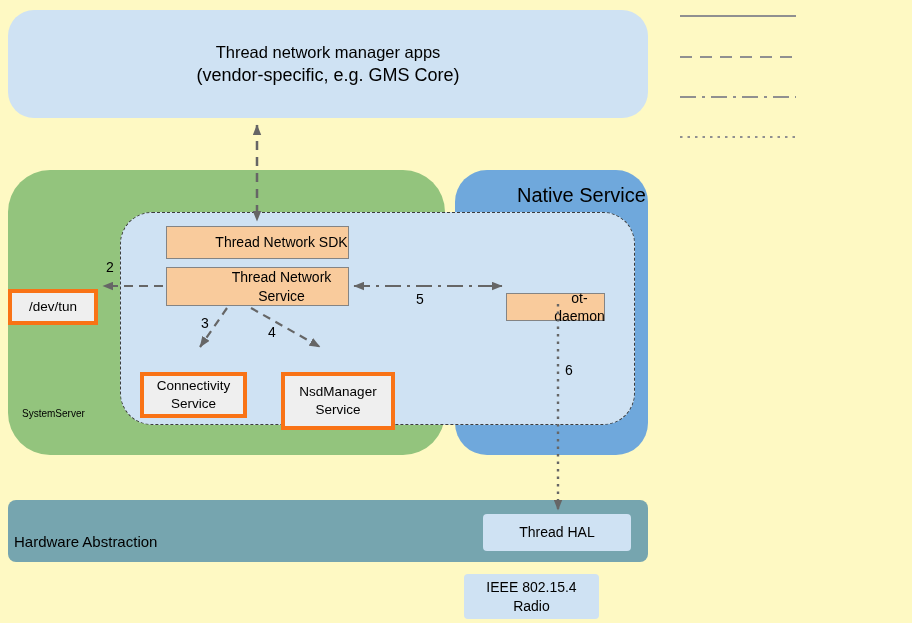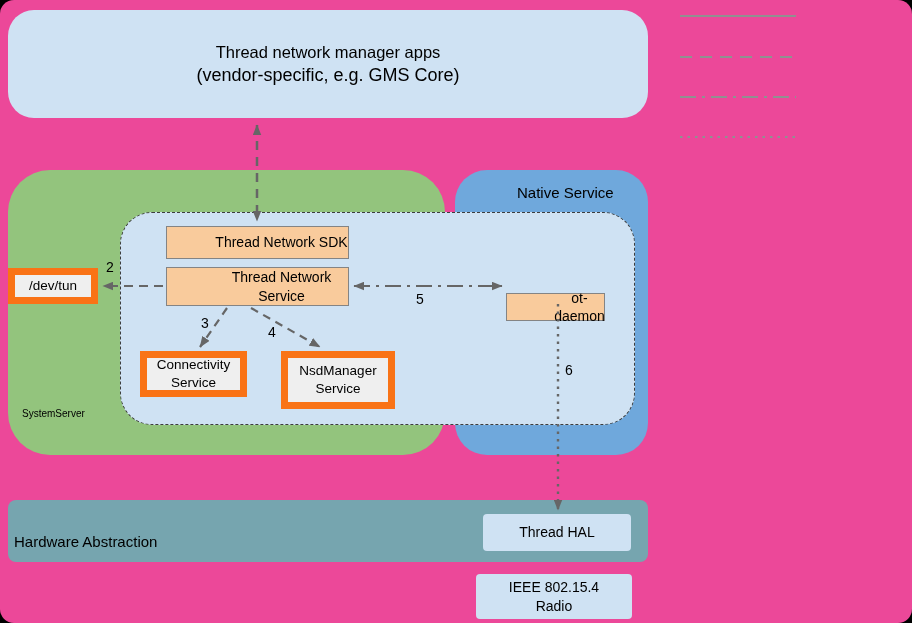--- a/index.html
+++ b/index.html
@@ -2,21 +2,21 @@
 <html><head>
 <meta charset="utf-8">
 <style>
   * { margin: 0; padding: 0; box-sizing: border-box; }
   html, body { background: #000; }
   body {
     width: 912px; height: 623px;
     font-family: "Liberation Sans", sans-serif;
     color: #000;
   }
-  .canvas { position: relative; width: 912px; height: 623px; background: #ec4899; overflow: hidden; border-radius: 14px; }
+  .canvas { position: relative; width: 912px; height: 623px; background: #fef9c3; overflow: hidden; }
   .abs { position: absolute; }
 
   
   .apps-box {
     left: 8px; top: 10px; width: 640px; height: 108px;
     background: #cfe2f3; border-radius: 26px;
     display: flex; flex-direction: column; align-items: center; justify-content: center;
     gap: 3px; z-index: 2;
   }
   .apps-title { font-size: 16.5px; }
@@ -30,46 +30,46 @@
   .native-service-box {
     left: 455px; top: 170px; width: 193px; height: 285px;
     background: #6fa8dc; border-radius: 32px; z-index: 1;
   }
   .inner-box {
     left: 120px; top: 212px; width: 515px; height: 213px;
     background: #cfe2f3; border: 1.5px dashed #3d3d3d; border-radius: 32px;
     z-index: 2;
   }
   .system-server-label { left: 22px; top: 408px; font-size: 10px; z-index: 3; }
-  .native-service-label { left: 517px; top: 184px; font-size: 15px; z-index: 3; }
+  .native-service-label { left: 517px; top: 184px; font-size: 20px; z-index: 3; }
 
   
   .node {
     display: flex; align-items: center; justify-content: center;
     text-align: center; z-index: 3; white-space: pre-line; line-height: 1.3;
   }
   .orange { background: #f9cb9c; border: 1px solid #848484; font-size: 14px; padding-left: 48px; }
-  .gray   { background: #efefef; border: 7px solid #f97316; font-size: 13.5px; }
+  .gray   { background: #efefef; border: 4px solid #f97316; font-size: 13.5px; margin-top: 21px; }
   .lblue  { background: #cfe2f3; border-radius: 4px; font-size: 14px; }
 
   .sdk-box      { left: 166px; top: 226px; width: 183px; height: 33px; }
   .service-box  { left: 166px; top: 267px; width: 183px; height: 39px; }
   .otd-box      { left: 506px; top: 269px; width: 99px;  height: 28px; margin-top: 24px; }
   .devtun-box   { left: 8px;   top: 268px; width: 90px;  height: 36px; }
   .conn-box     { left: 140px; top: 351px; width: 107px; height: 46px; }
   .nsd-box      { left: 281px; top: 351px; width: 114px; height: 58px; }
 
   
   .hw-bar {
     left: 8px; top: 500px; width: 640px; height: 62px;
     background: #76a5af; border-radius: 8px; z-index: 1;
   }
   .hw-label { left: 14px; top: 533px; font-size: 15px; z-index: 3; }
   .hal-box   { left: 483px; top: 514px; width: 148px; height: 37px; }
-  .radio-box { left: 476px; top: 574px; width: 156px; height: 45px; text-align: center; }
+  .radio-box { left: 464px; top: 574px; width: 135px; height: 45px; text-align: center; }
 
   
   .num { position: absolute; font-size: 14px; z-index: 5; }
   .num-2 { left: 106px; top: 259px; }
   .num-3 { left: 201px; top: 315px; }
   .num-4 { left: 268px; top: 324px; }
   .num-5 { left: 416px; top: 291px; }
   .num-6 { left: 565px; top: 362px; }
 
   svg.overlay { position: absolute; left: 0; top: 0; width: 912px; height: 623px; z-index: 4; pointer-events: none; }

